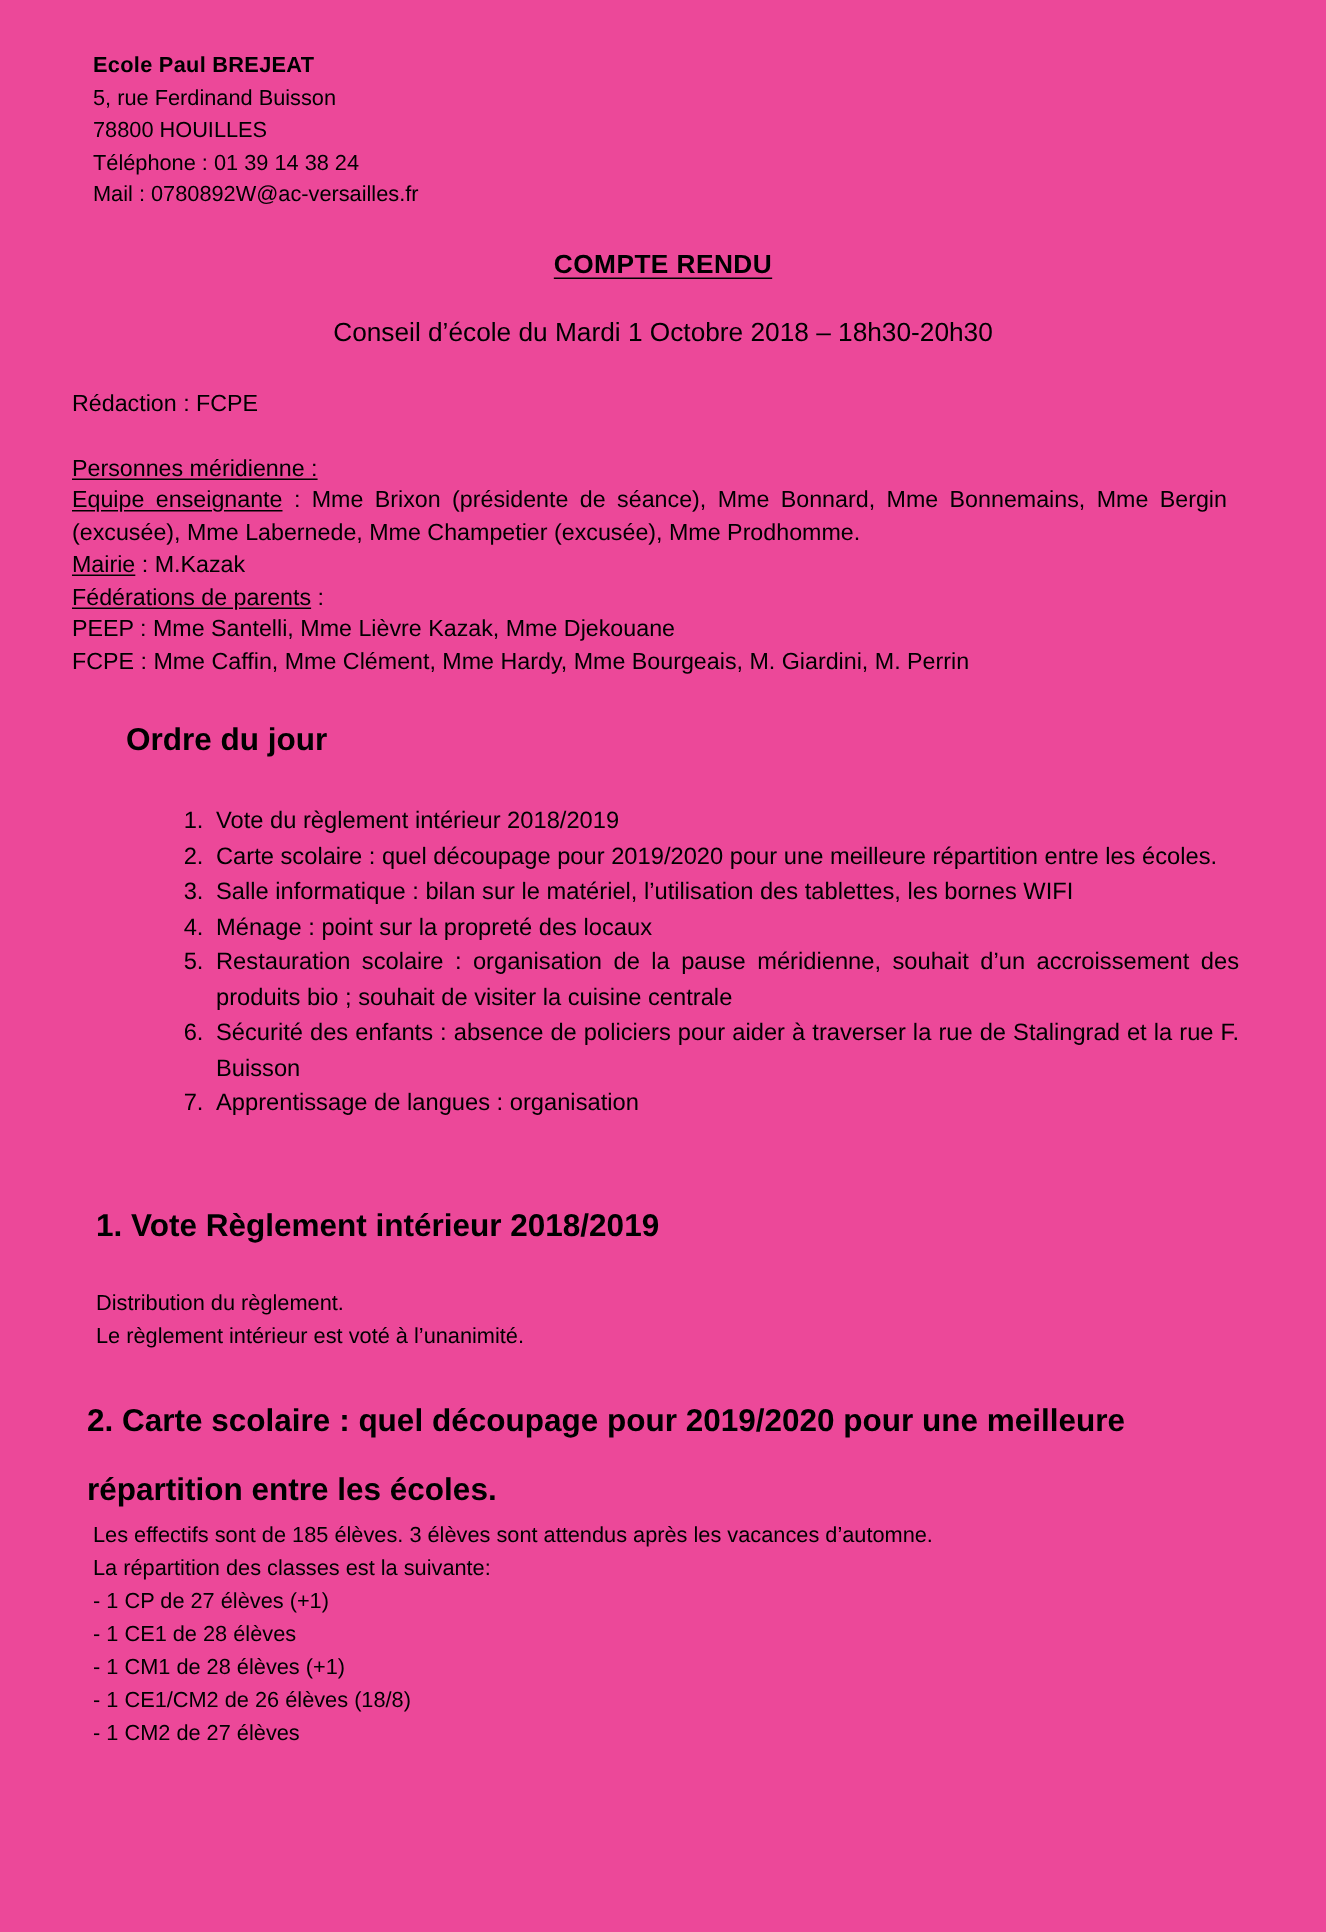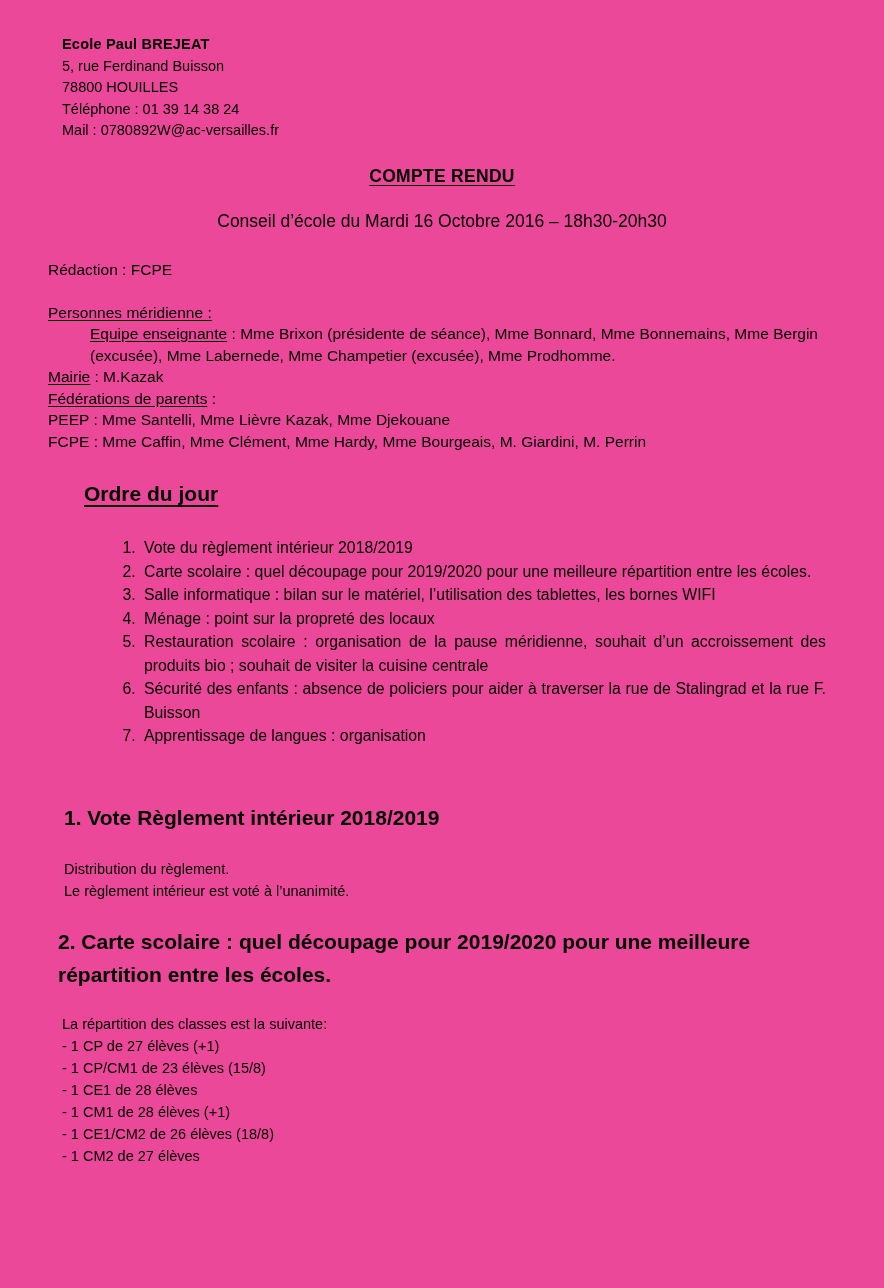--- a/index.html
+++ b/index.html
@@ -66,33 +66,31 @@
     top: 259px;
     width: 770px;
     font-size: 15.5px;
     line-height: 21.5px;
   }
   .attendance .gap { height: 21px; }
   .u { text-decoration: underline; text-underline-offset: 2px; }
   .teach-line {
     text-align: justify;
     text-justify: inter-word;
-    margin-left: 42px;
   }
 
   
   .agenda-heading {
     position: absolute;
     left: 84px;
     top: 482px;
     font-size: 21px;
     font-weight: bold;
   }
   .agenda-heading span {
-    text-decoration: underline;
     text-underline-offset: 4px;
   }
   .agenda-list {
     position: absolute;
     left: 0;
     top: 536px;
     width: 884px;
     font-size: 15.8px;
     line-height: 23.5px;
   }
@@ -116,21 +114,21 @@
   #sec1-heading {
     left: 64px;
     top: 806px;
     font-size: 21px;
   }
   #sec2-heading {
     left: 58px;
     top: 925px;
     width: 745px;
     font-size: 21px;
-    line-height: 33px;
+    line-height: 46px;
   }
 
   
   .body-block {
     position: absolute;
     font-size: 14.5px;
     line-height: 22px;
   }
   #sec1-body {
     left: 64px;
@@ -152,21 +150,21 @@
     <div class="school-name">Ecole Paul BREJEAT</div>
     <div>5, rue Ferdinand Buisson</div>
     <div>78800 HOUILLES</div>
     <div>Téléphone : 01 39 14 38 24</div>
     <div>Mail : 0780892W@ac-versailles.fr</div>
   </div>
 
   <div class="doc-title">
     <span>COMPTE RENDU</span>
   </div>
-  <div class="doc-subtitle">Conseil d’école du Mardi 16 Octobre 2016 – 18h30-20h30</div>
+  <div class="doc-subtitle">Conseil d’école du Mardi 1 Octobre 2018 – 18h30-20h30</div>
 
   <div class="attendance">
     <div>Rédaction : FCPE</div>
     <div class="gap"></div>
     <div>
       <span class="u">Personnes méridienne :</span>
     </div>
     <div class="teach-line"><span class="u">Equipe enseignante</span><span> : Mme Brixon (présidente de séance), Mme Bonnard, Mme Bonnemains, Mme Bergin (excusée), Mme Labernede, Mme Champetier (excusée), Mme Prodhomme.</span></div>
     <div><span class="u">Mairie</span><span> : M.Kazak</span></div>
     <div><span class="u">Fédérations de parents</span><span> :</span></div>
@@ -191,22 +189,22 @@
   </div>
 
   <div class="sec-heading" id="sec1-heading">1. Vote Règlement intérieur 2018/2019</div>
   <div class="body-block" id="sec1-body">
     <div>Distribution du règlement.</div>
     <div>Le règlement intérieur est voté à l’unanimité.</div>
   </div>
 
   <div class="sec-heading" id="sec2-heading">2. Carte scolaire : quel découpage pour 2019/2020 pour une meilleure répartition entre les écoles.</div>
   <div class="body-block" id="sec2-body">
+    <div class="row">Les effectifs sont de 185 élèves. 3 élèves sont attendus après les vacances d’automne.</div>
     <div class="row">La répartition des classes est la suivante:</div>
     <div class="row">- 1 CP de 27 élèves (+1)</div>
-    <div class="row">- 1 CP/CM1 de 23 élèves (15/8)</div>
     <div class="row">- 1 CE1 de 28 élèves</div>
     <div class="row">- 1 CM1 de 28 élèves (+1)</div>
     <div class="row">- 1 CE1/CM2 de 26 élèves (18/8)</div>
     <div class="row">- 1 CM2 de 27 élèves</div>
   </div>
 
 </div>
 
 </body></html>

